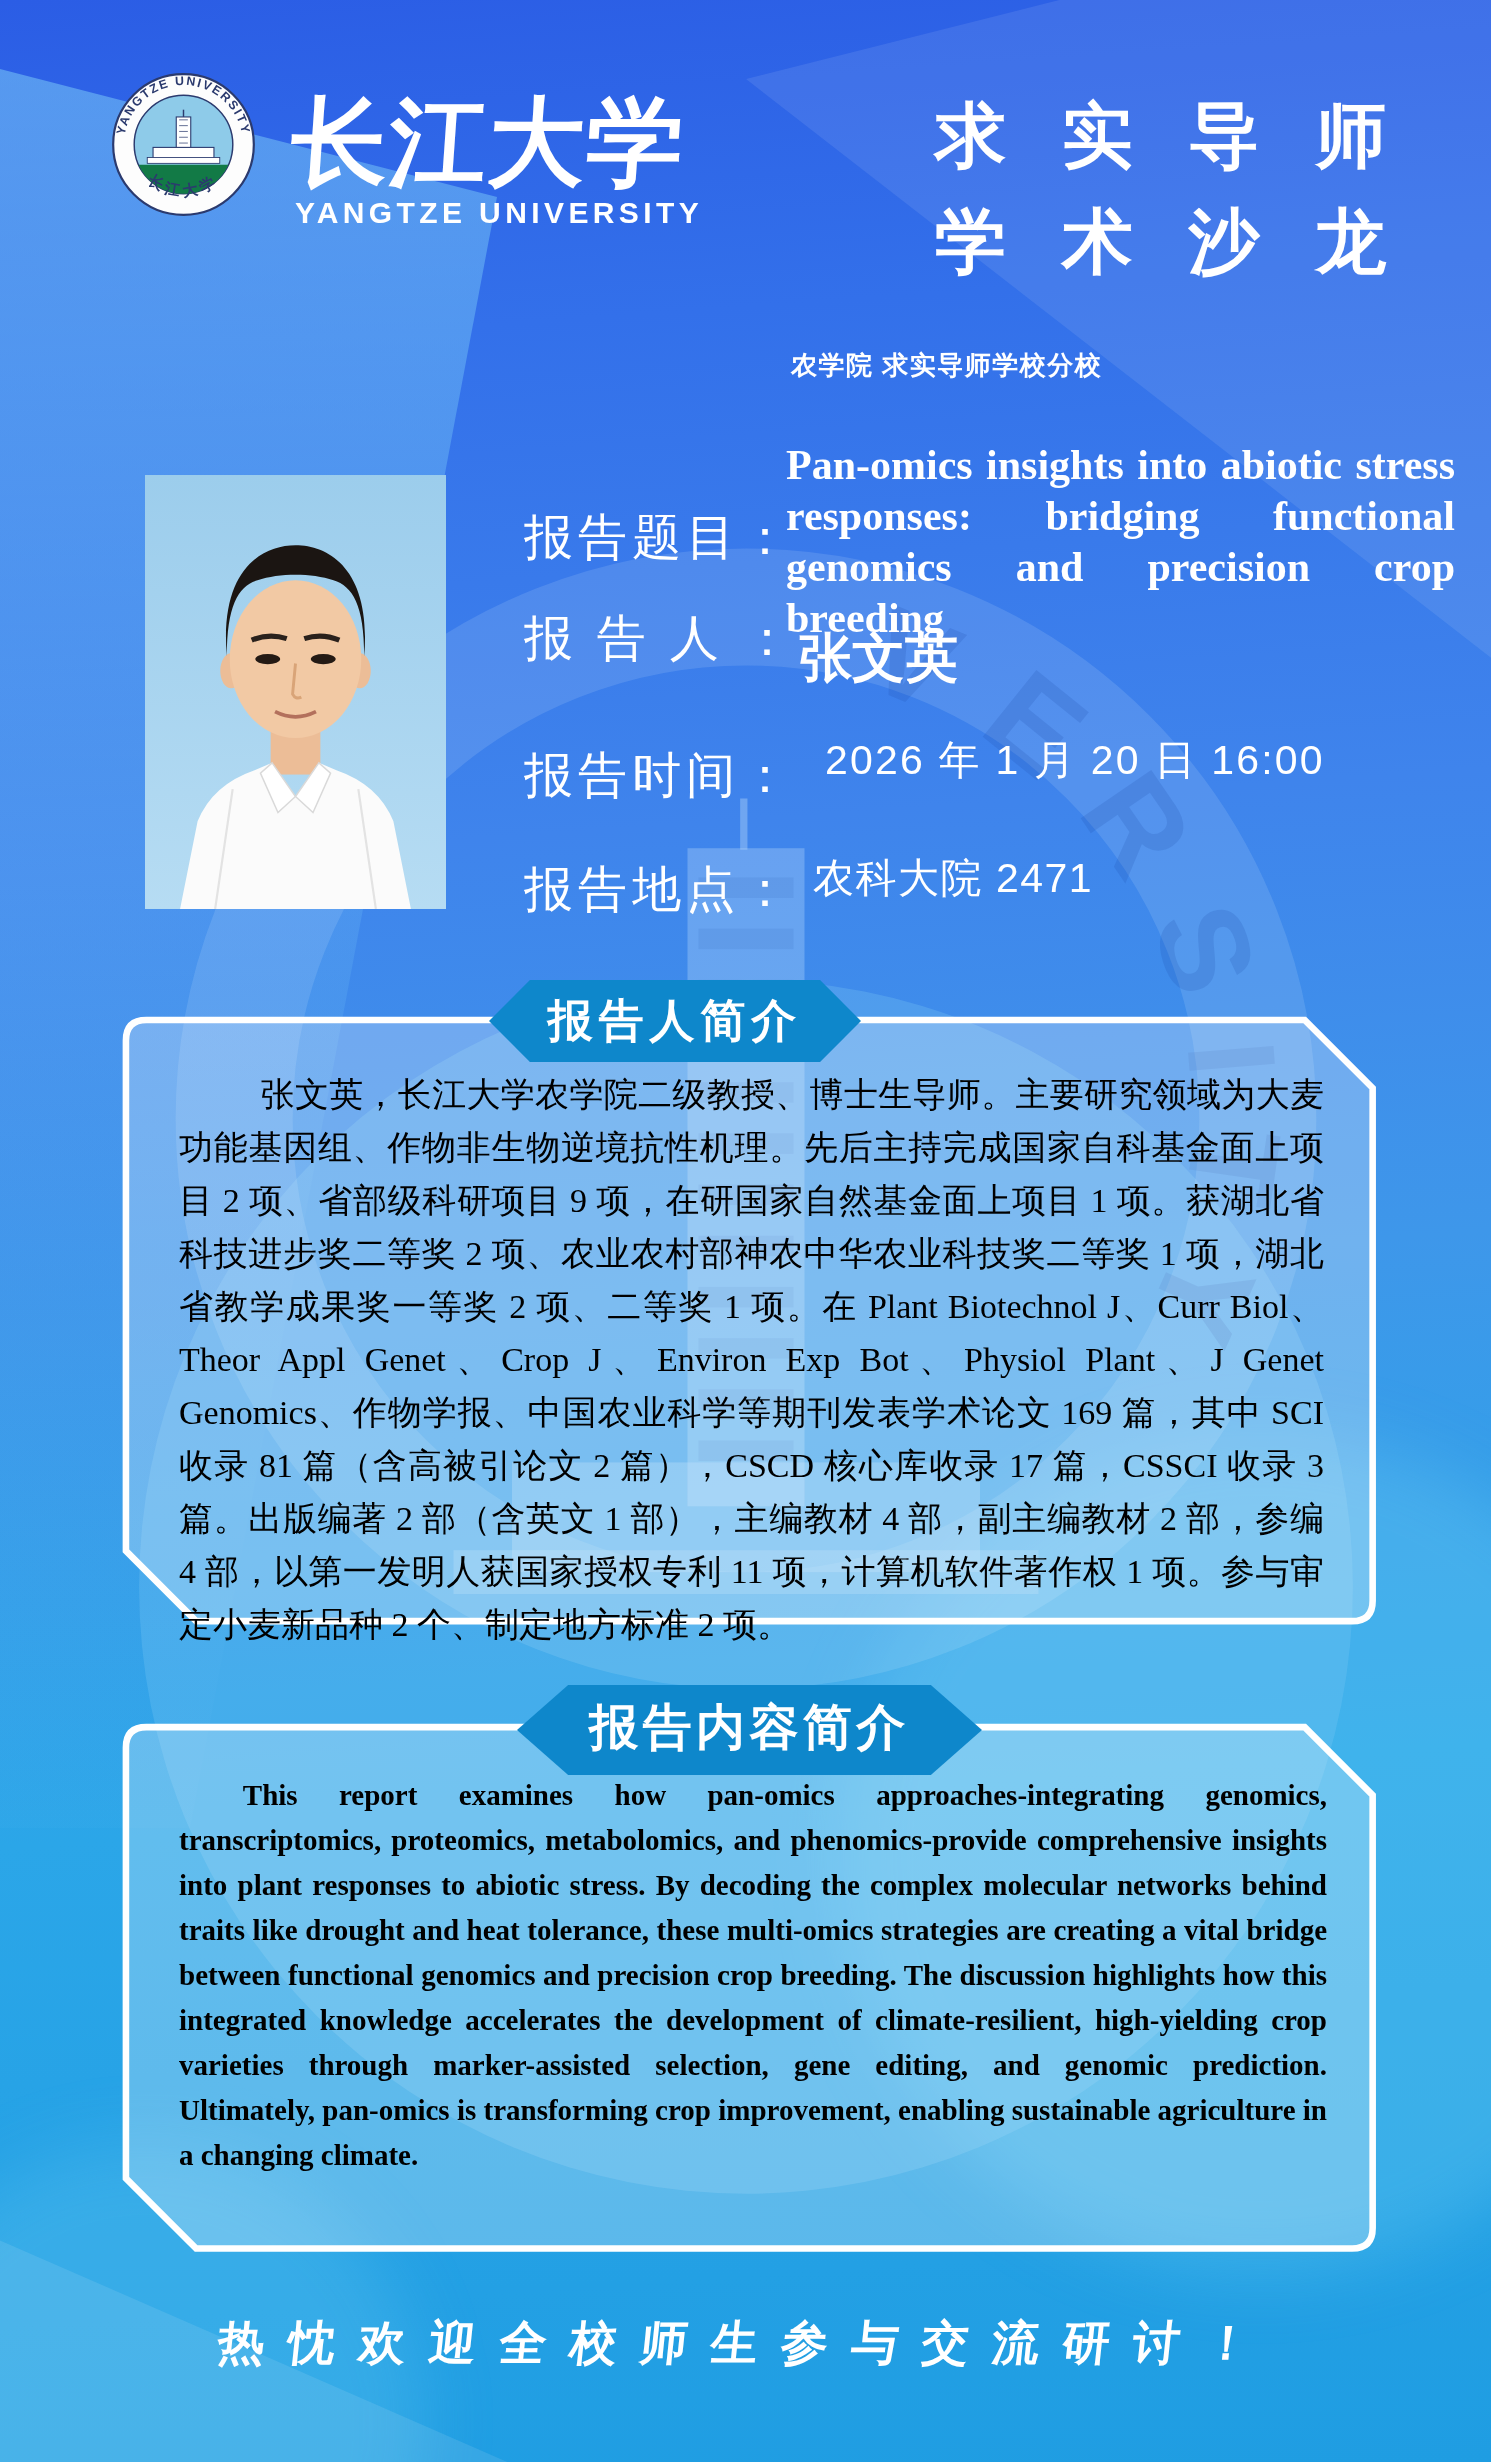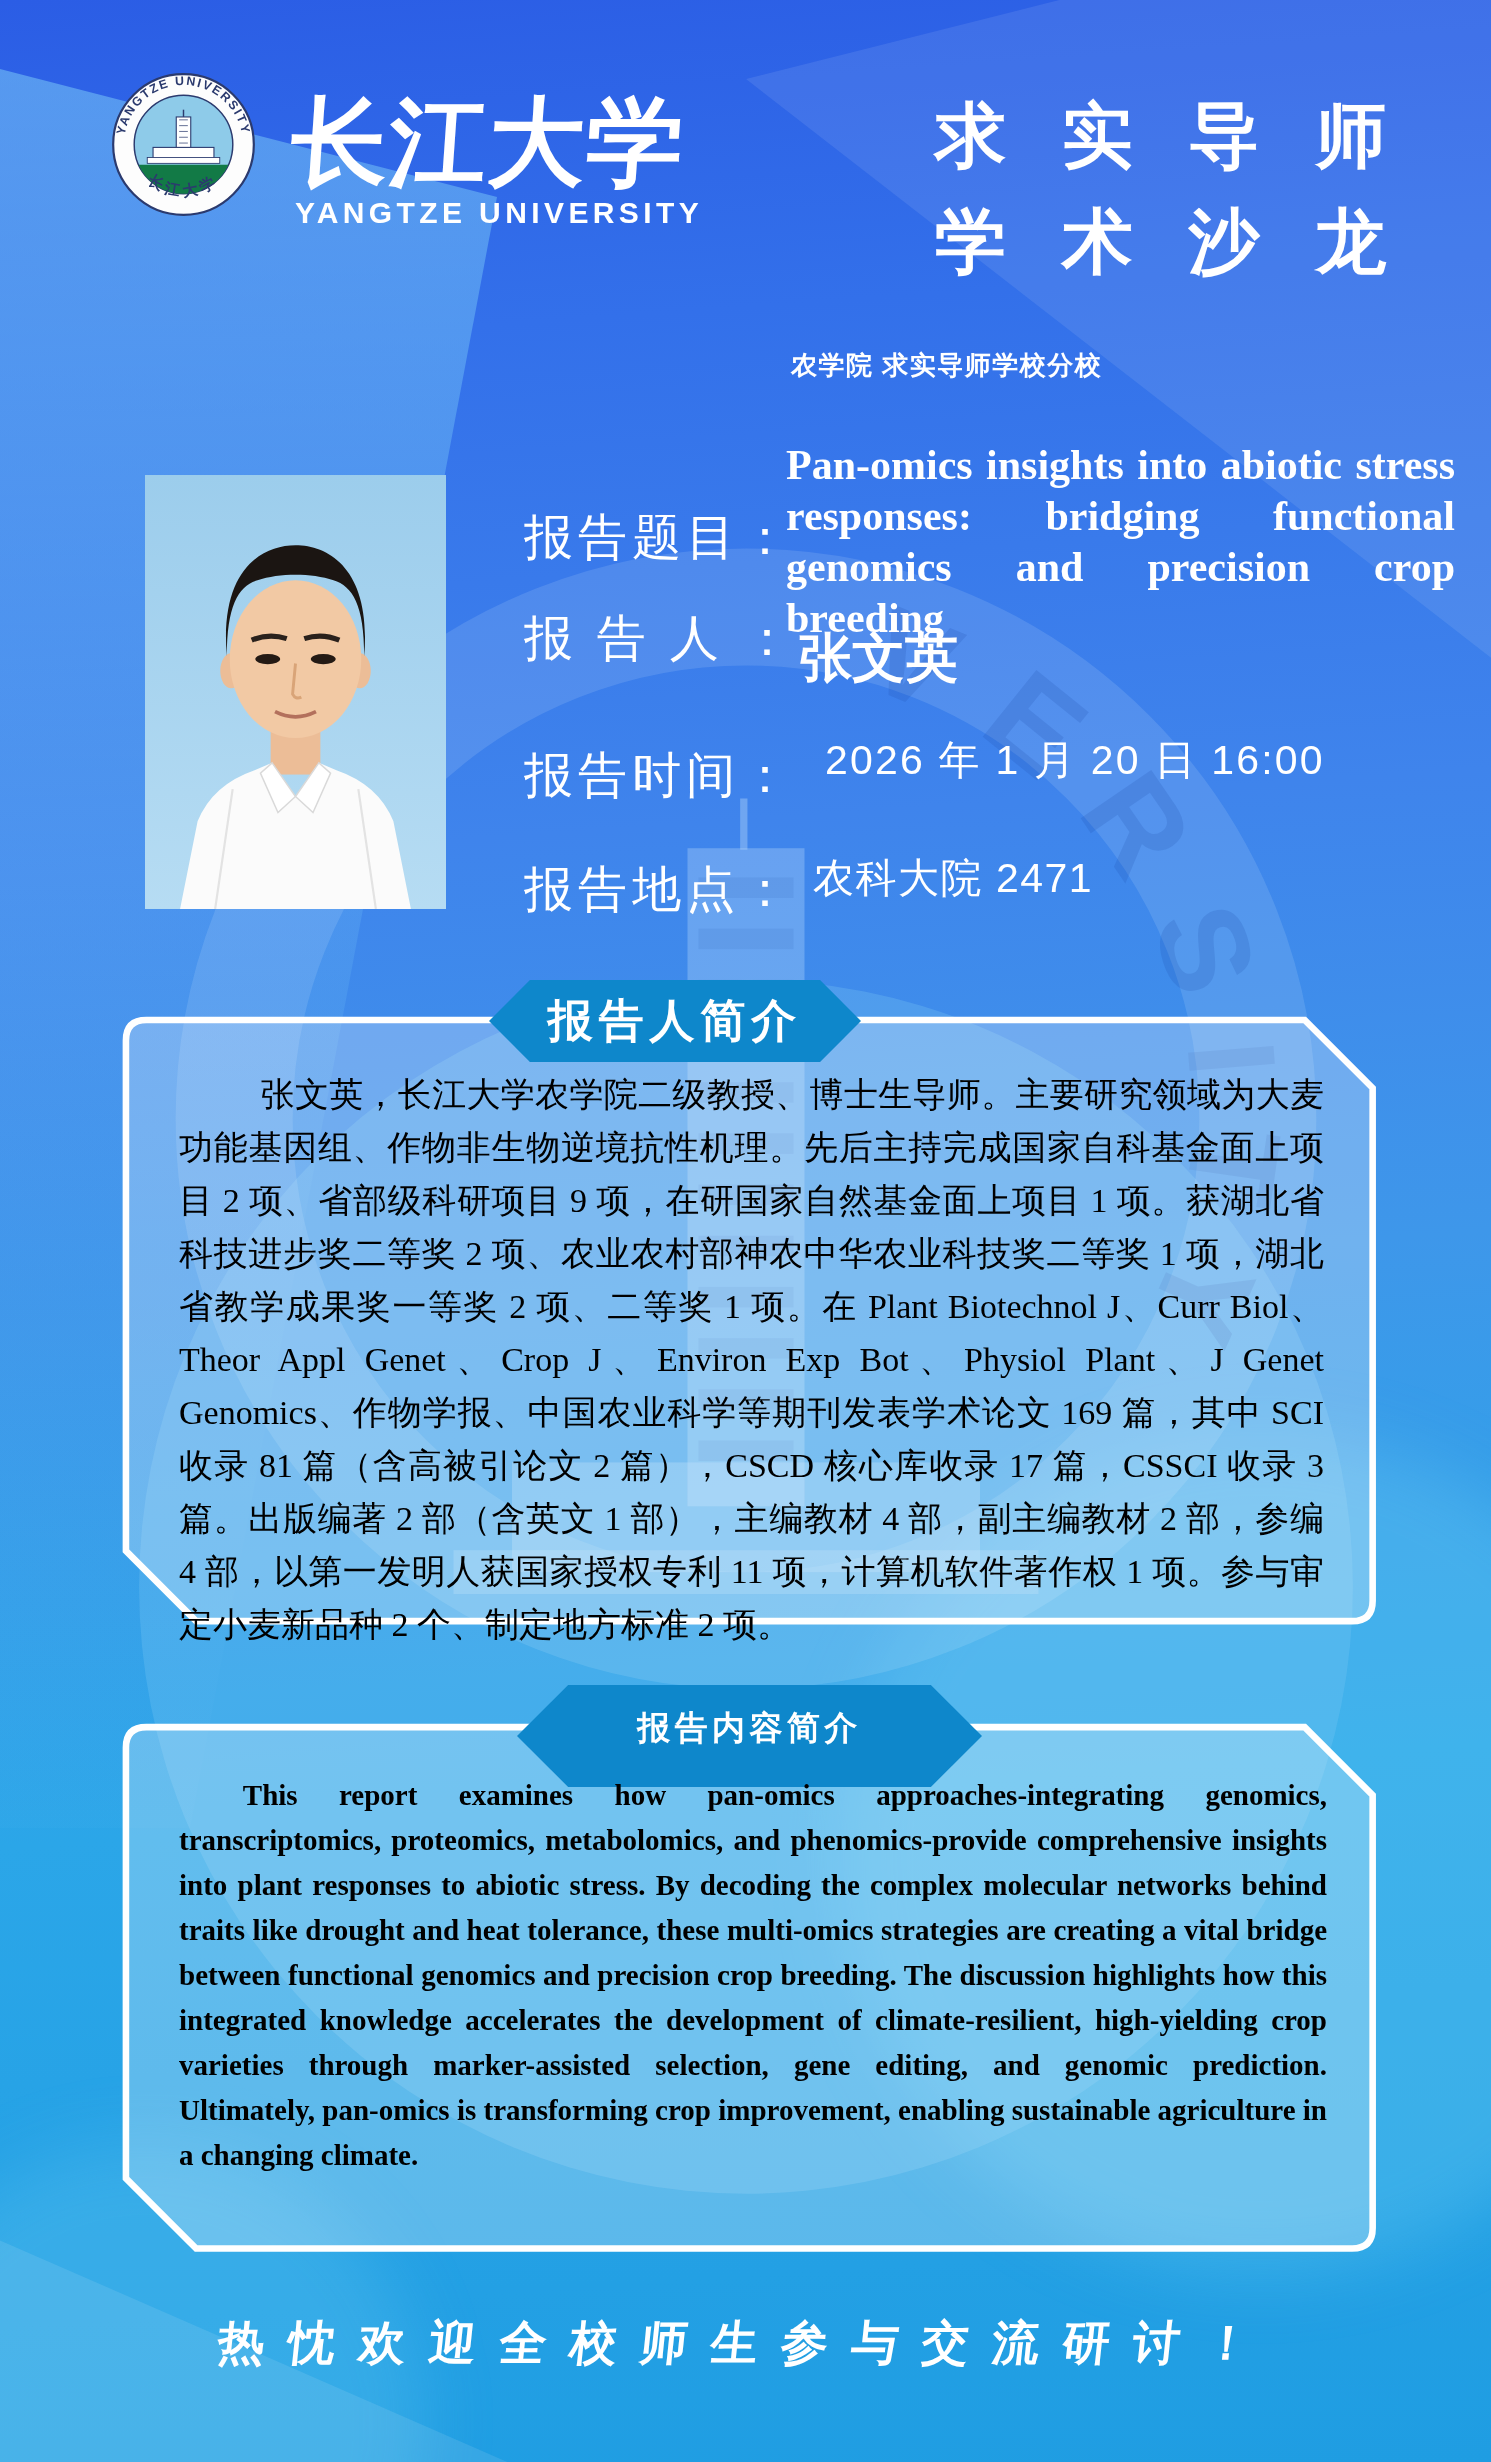--- a/index.html
+++ b/index.html
@@ -38,21 +38,21 @@
   .speaker-label{top:606px;}
   .speaker-value{left:799px;top:623px;font-size:53px;font-weight:bold;}
   .time-label{top:743px;}
   .time-value{left:825px;top:733px;font-size:41px;letter-spacing:2.2px;}
   .venue-label{top:857px;}
   .venue-value{left:813px;top:851px;font-size:41px;letter-spacing:1.5px;}
   
   .badge{background:#0e87cb;color:#fff;font-weight:bold;text-align:center;
     clip-path:polygon(0 50%,11% 0,89% 0,100% 50%,89% 100%,11% 100%);z-index:6;}
   .badge1{left:489px;top:980px;width:372px;height:82px;font-size:45px;line-height:82px;letter-spacing:5.9px;font-family:Liberation Serif, serif;}
-  .badge2{left:517px;top:1685px;width:465px;height:102px;font-size:33px;line-height:86px;letter-spacing:4.4px;font-family:Liberation Serif, serif;}
+  .badge2{left:517px;top:1685px;width:465px;height:90px;font-size:49px;line-height:86px;letter-spacing:4.4px;font-family:Liberation Serif, serif;}
   
   .bio-text{left:179px;top:1068px;width:1145px;font-size:34px;line-height:53px;
     color:#000;text-align:justify;text-indent:2.4em;z-index:6;}
   .abstract-text{left:179px;top:1773px;width:1148px;font-size:29px;line-height:45px;
     color:#000;font-weight:bold;text-align:justify;text-indent:2.2em;z-index:6;}
   .welcome{left:0;top:2312px;width:1492px;text-align:center;font-size:47px;letter-spacing:23.4px;
     font-weight:bold;transform:skewX(-6deg);z-index:6;}
   svg{display:block;}
   .layer{z-index:5;}
 </style>

